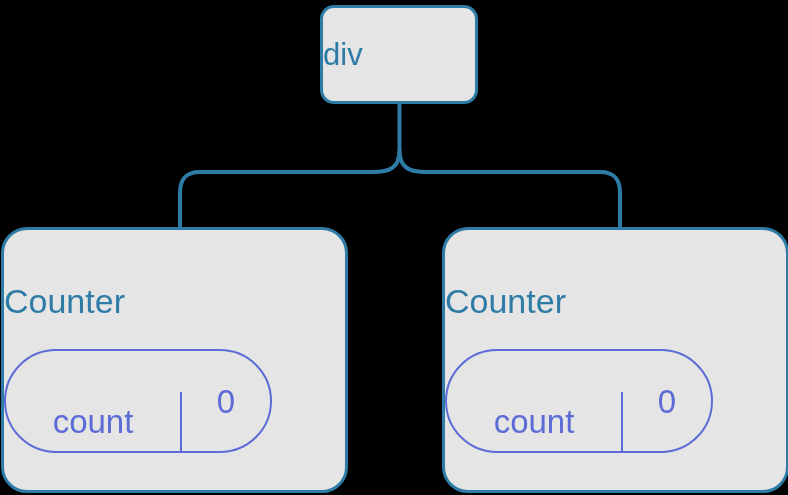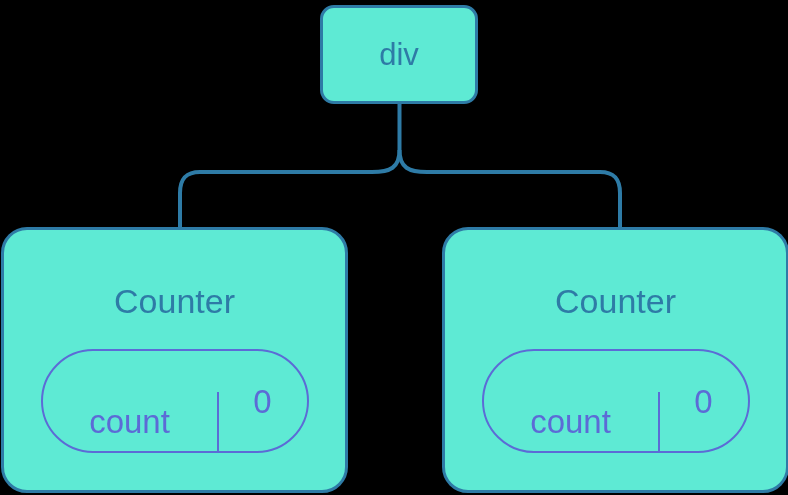--- a/index.html
+++ b/index.html
@@ -23,26 +23,26 @@
     top: 0;
     width: 788px;
     height: 495px;
     pointer-events: none;
   }
 
   
   .node {
     position: absolute;
     box-sizing: border-box;
-    background: #5eead4;
+    background: #e5e5e5;
     border: 3px solid #2E7BA6;
     border-radius: 16px;
     display: flex;
     flex-direction: column;
-    align-items: center;
+    align-items: flex-start;
     justify-content: center;
   }
 
   .node-root {
     left: 320px;
     top: 5px;
     width: 158px;
     height: 99px;
     border-radius: 14px;
   }

